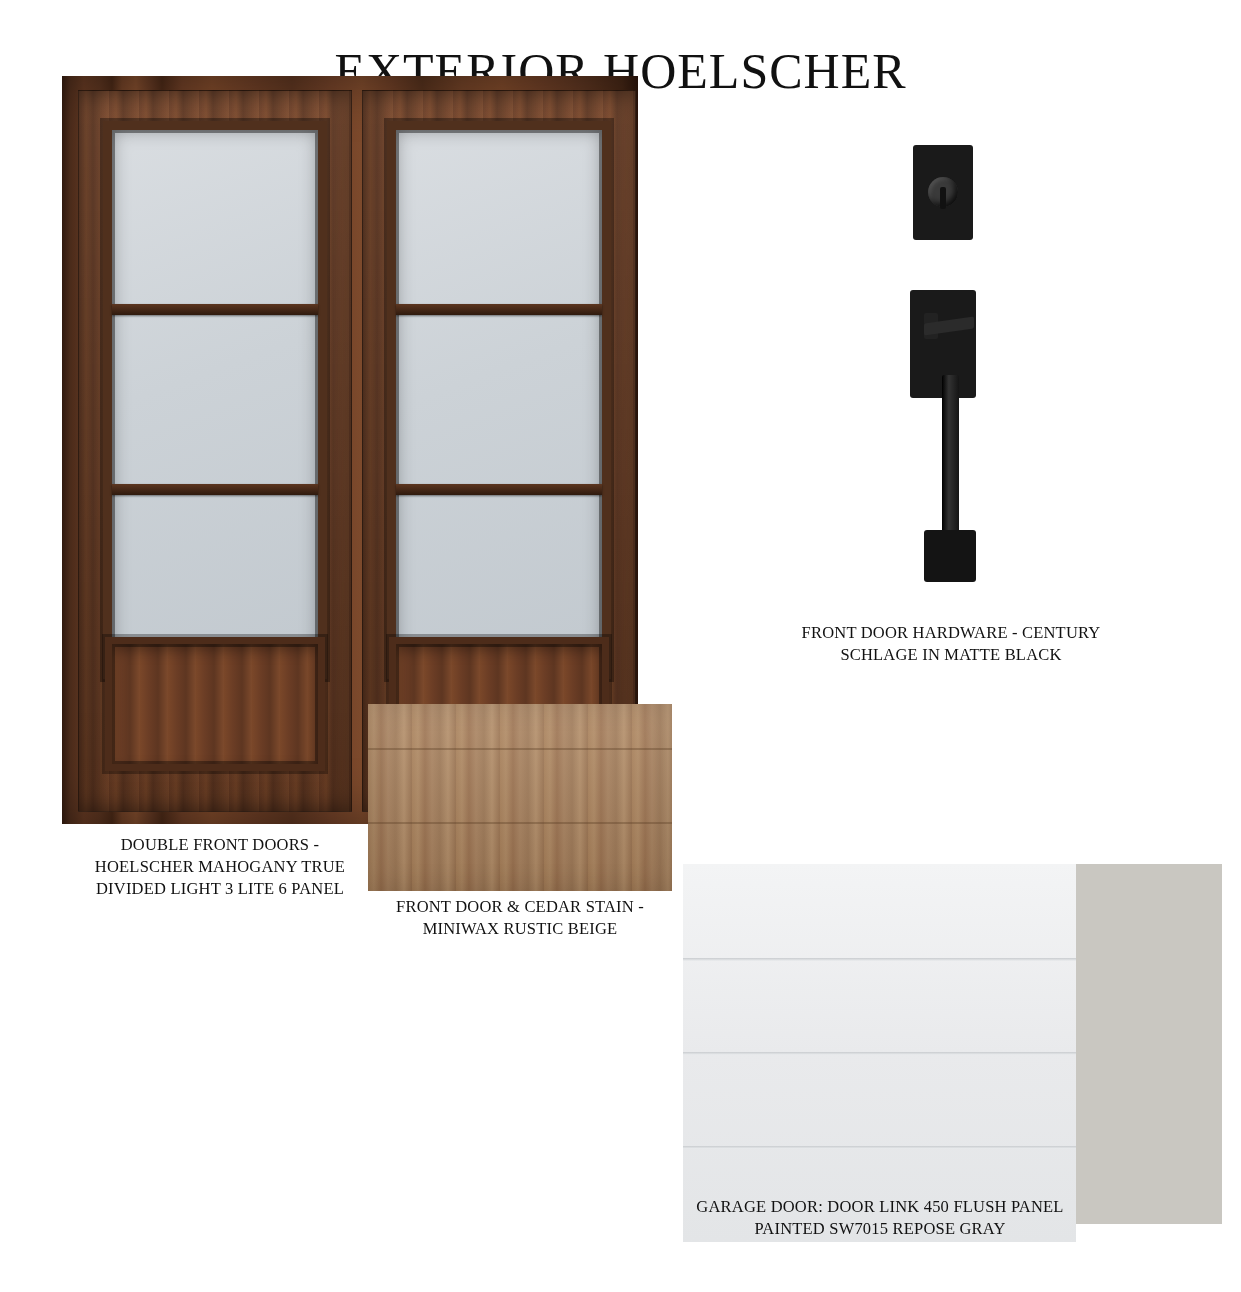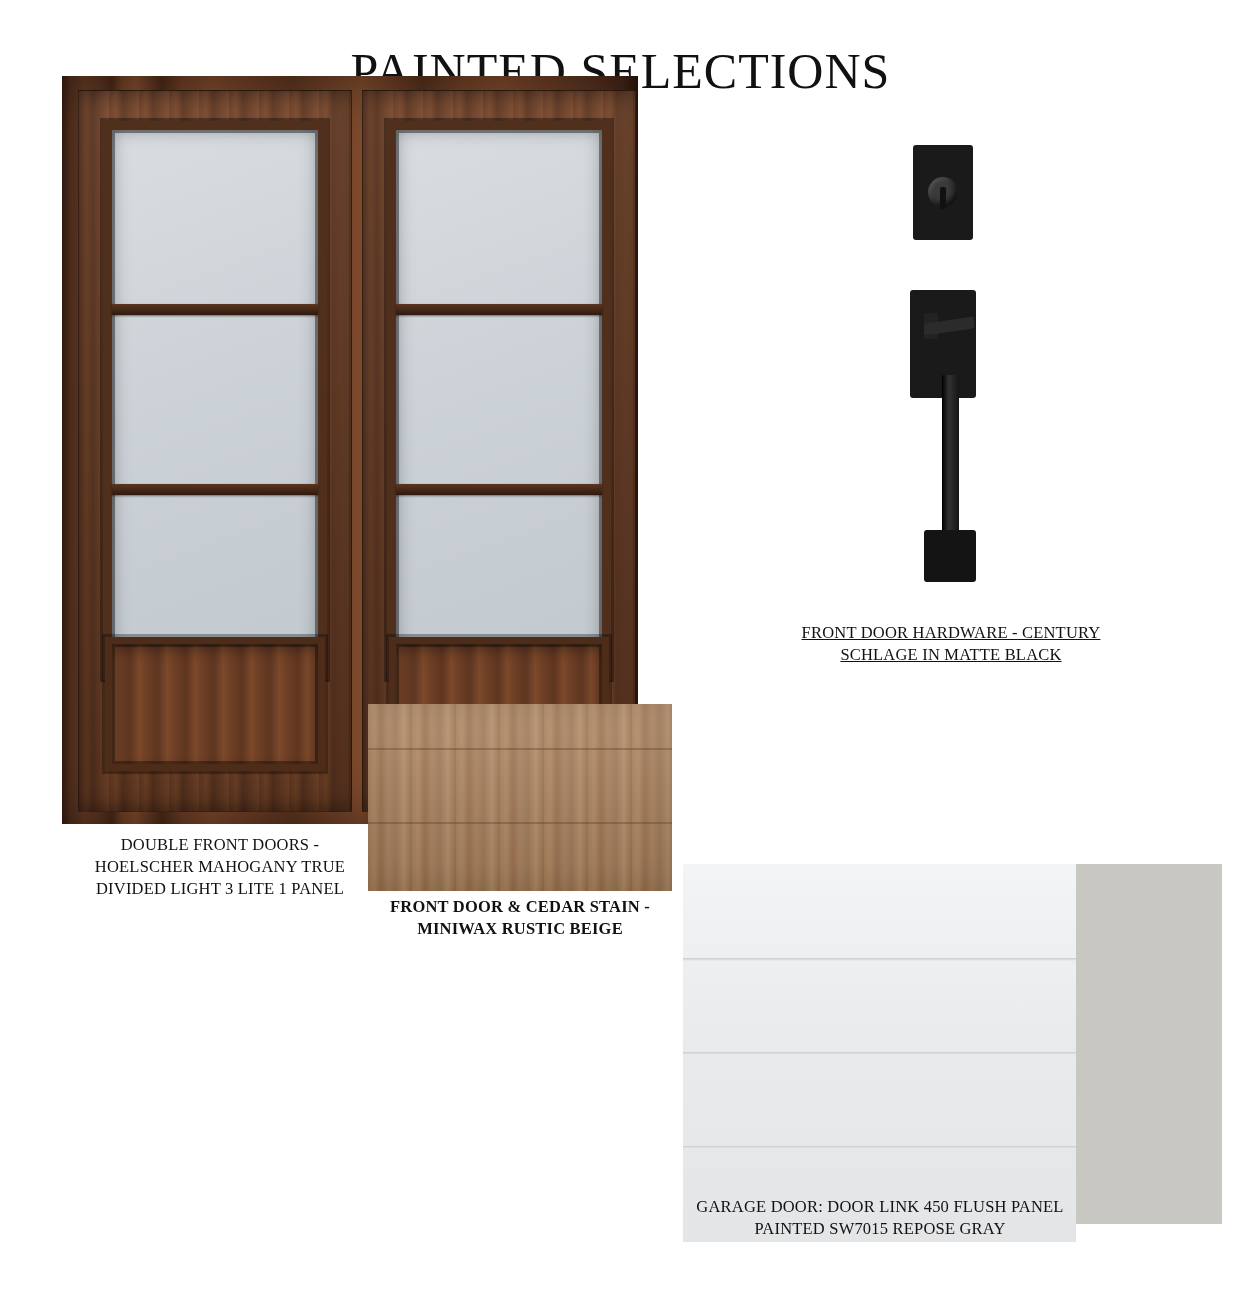--- a/index.html
+++ b/index.html
@@ -196,21 +196,20 @@
     top: 385px;
     width: 52px;
     height: 52px;
     background: #141414;
     border-radius: 3px;
   }
   .hardware-caption {
     left: 745px;
     top: 622px;
     width: 412px;
-    text-decoration: underline;
   }
 
   
   .stain {
     position: absolute;
     left: 368px;
     top: 704px;
     width: 304px;
     height: 187px;
     background:
@@ -226,21 +225,20 @@
     left: 0; right: 0;
     height: 2px;
     background: rgba(90,60,35,0.35);
   }
   .stain-line.s1 { top: 44px; }
   .stain-line.s2 { top: 118px; }
   .stain-caption {
     left: 330px;
     top: 896px;
     width: 380px;
-    font-weight: bold;
   }
 
   
   .garage {
     position: absolute;
     left: 683px;
     top: 864px;
     width: 393px;
     height: 378px;
     background: linear-gradient(180deg, #f3f4f5 0%, #e9eaec 50%, #e3e5e7 100%);
@@ -265,41 +263,41 @@
   }
   .garage-caption {
     left: 610px;
     top: 1196px;
     width: 540px;
   }
 </style>
 </head>
 <body>
 
-<h1 class="page-title">PAINTED SELECTIONS</h1>
+<h1 class="page-title">EXTERIOR HOELSCHER</h1>
 
 <div class="doors">
   <div class="door-leaf door-left">
     <div class="glass-frame">
       <div class="mullion m1"></div>
       <div class="mullion m2"></div>
     </div>
     <div class="bottom-panel"></div>
   </div>
   <div class="door-leaf door-right">
     <div class="glass-frame">
       <div class="mullion m1"></div>
       <div class="mullion m2"></div>
     </div>
     <div class="bottom-panel"></div>
   </div>
 </div>
 <div class="caption doors-caption">DOUBLE FRONT DOORS -
 HOELSCHER MAHOGANY TRUE
-DIVIDED LIGHT 3 LITE 1 PANEL</div>
+DIVIDED LIGHT 3 LITE 6 PANEL</div>
 
 <div class="hardware">
   <div class="deadbolt-plate"></div>
   <div class="deadbolt-knob"></div>
   <div class="deadbolt-thumb"></div>
   <div class="handle-plate"></div>
   <div class="lever-base"></div>
   <div class="lever"></div>
   <div class="grip"></div>
   <div class="grip-foot"></div>

